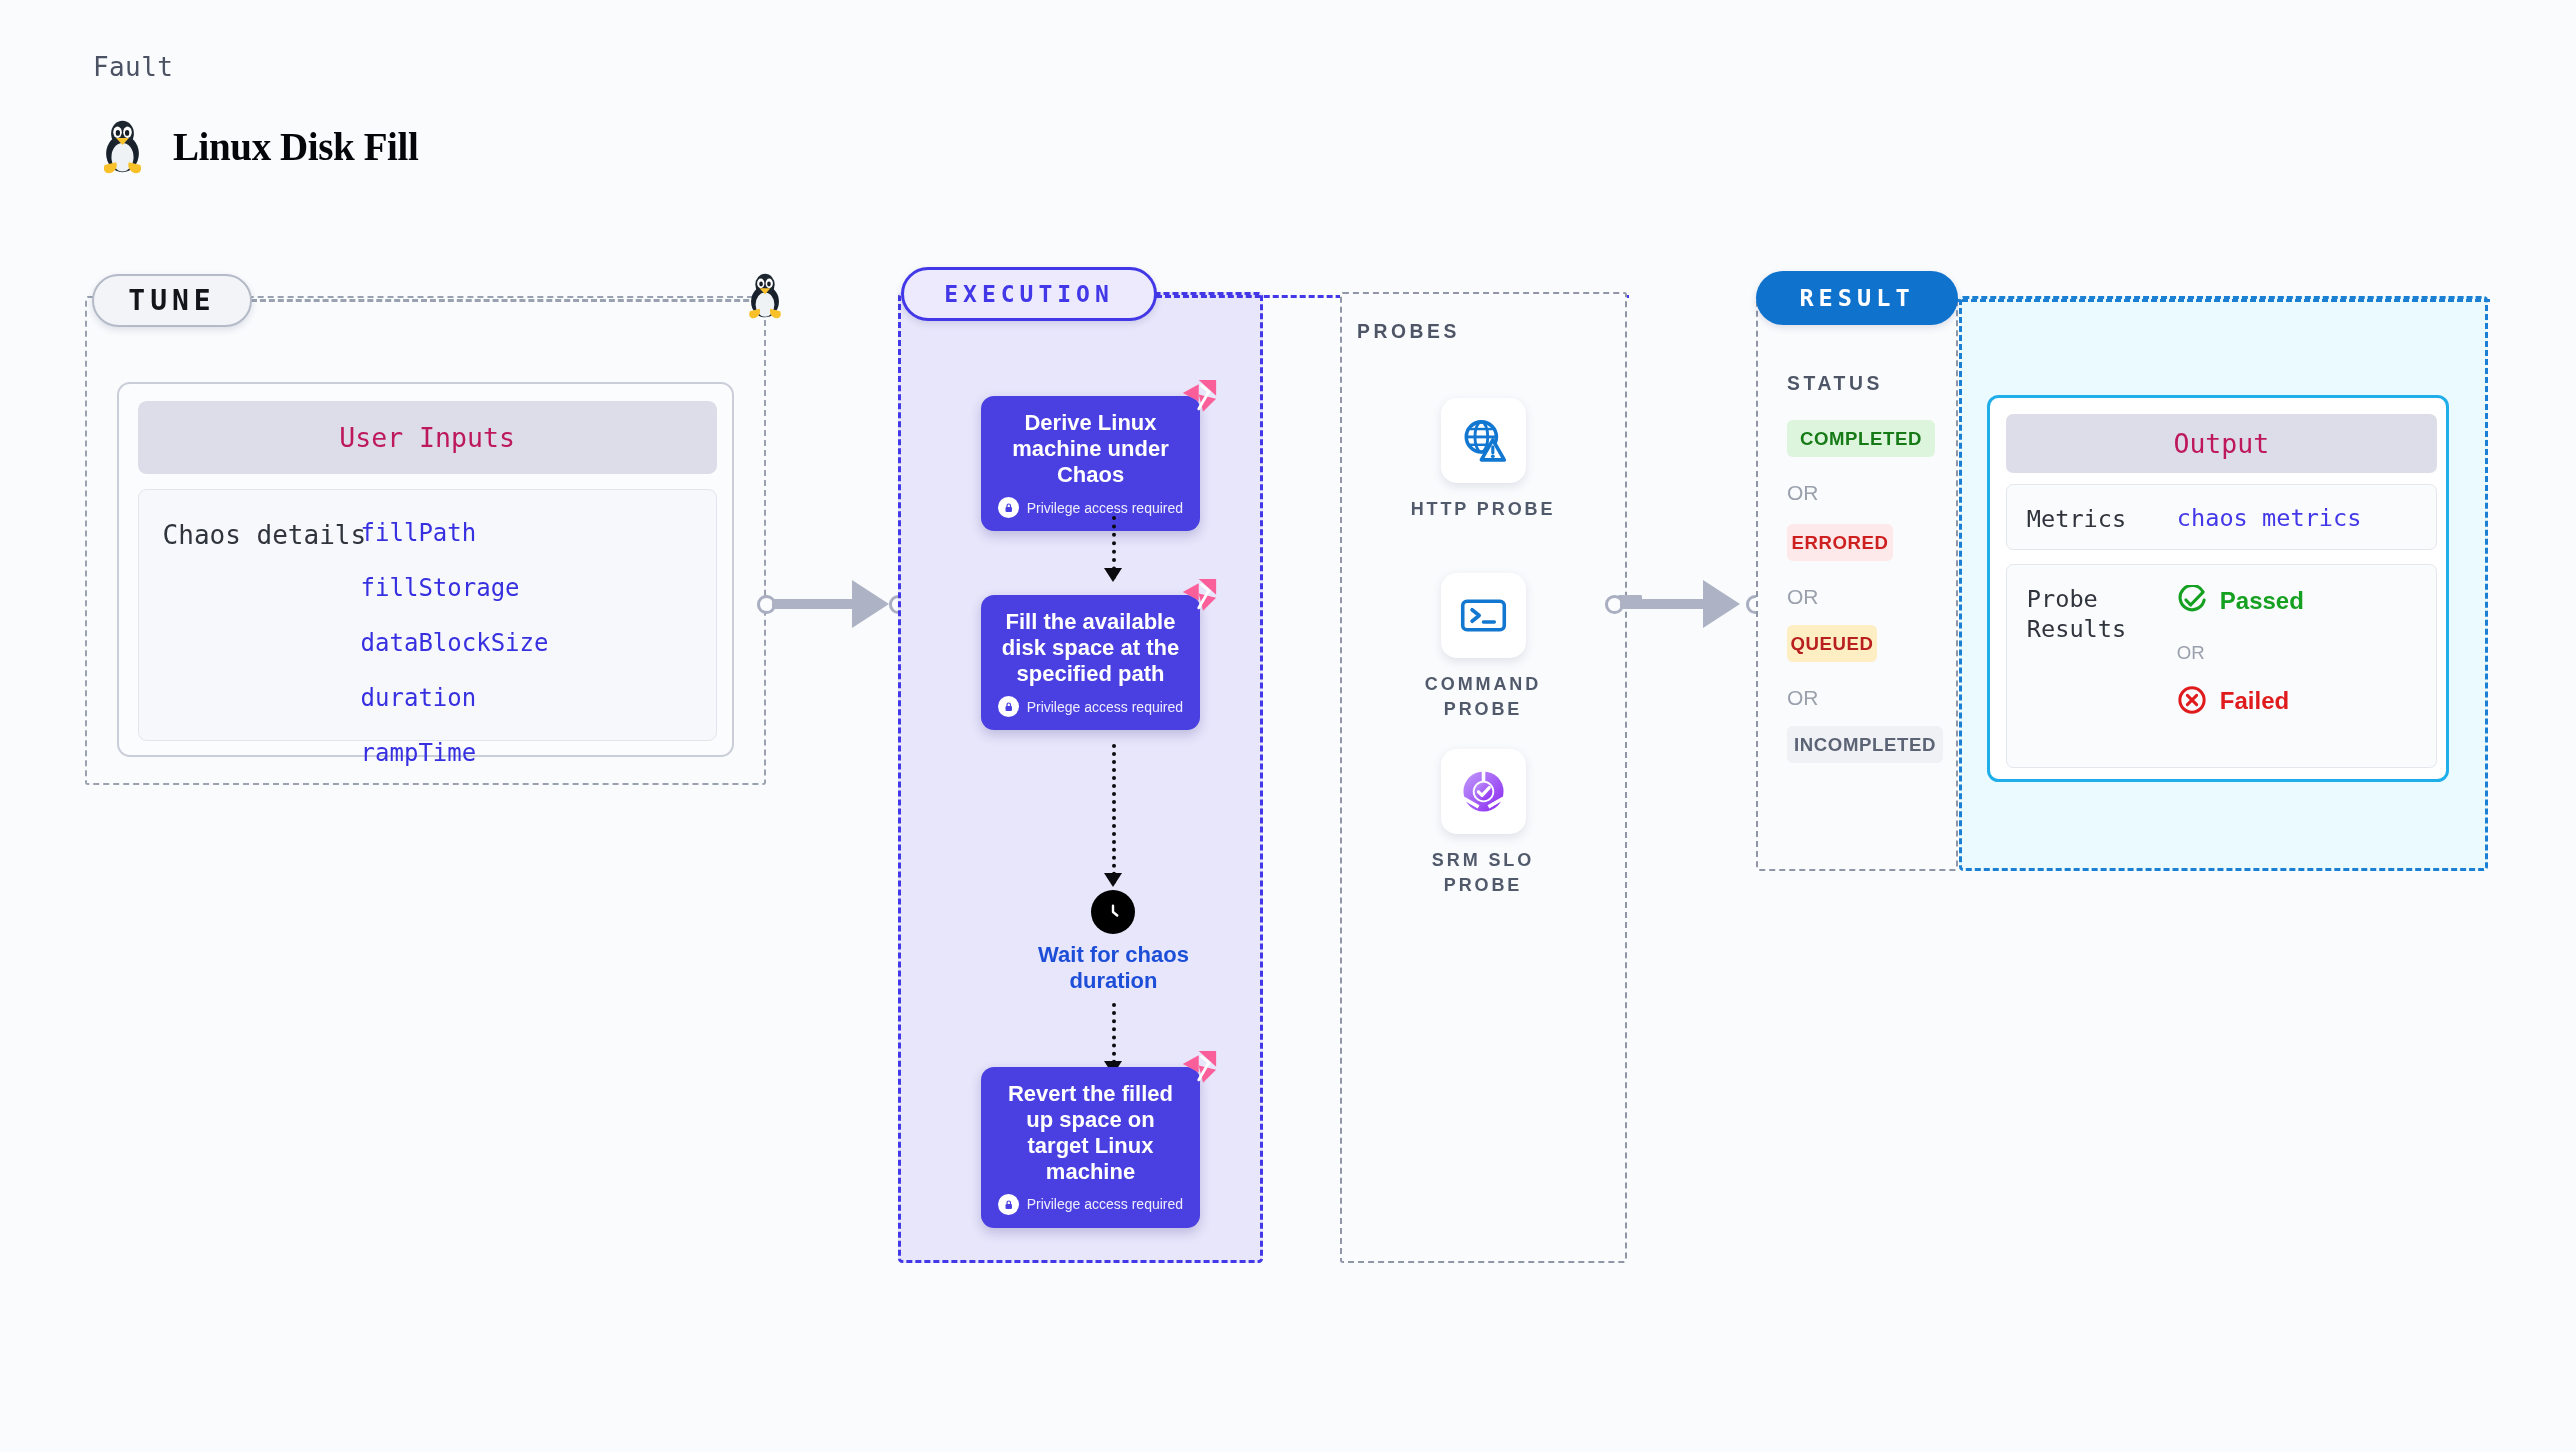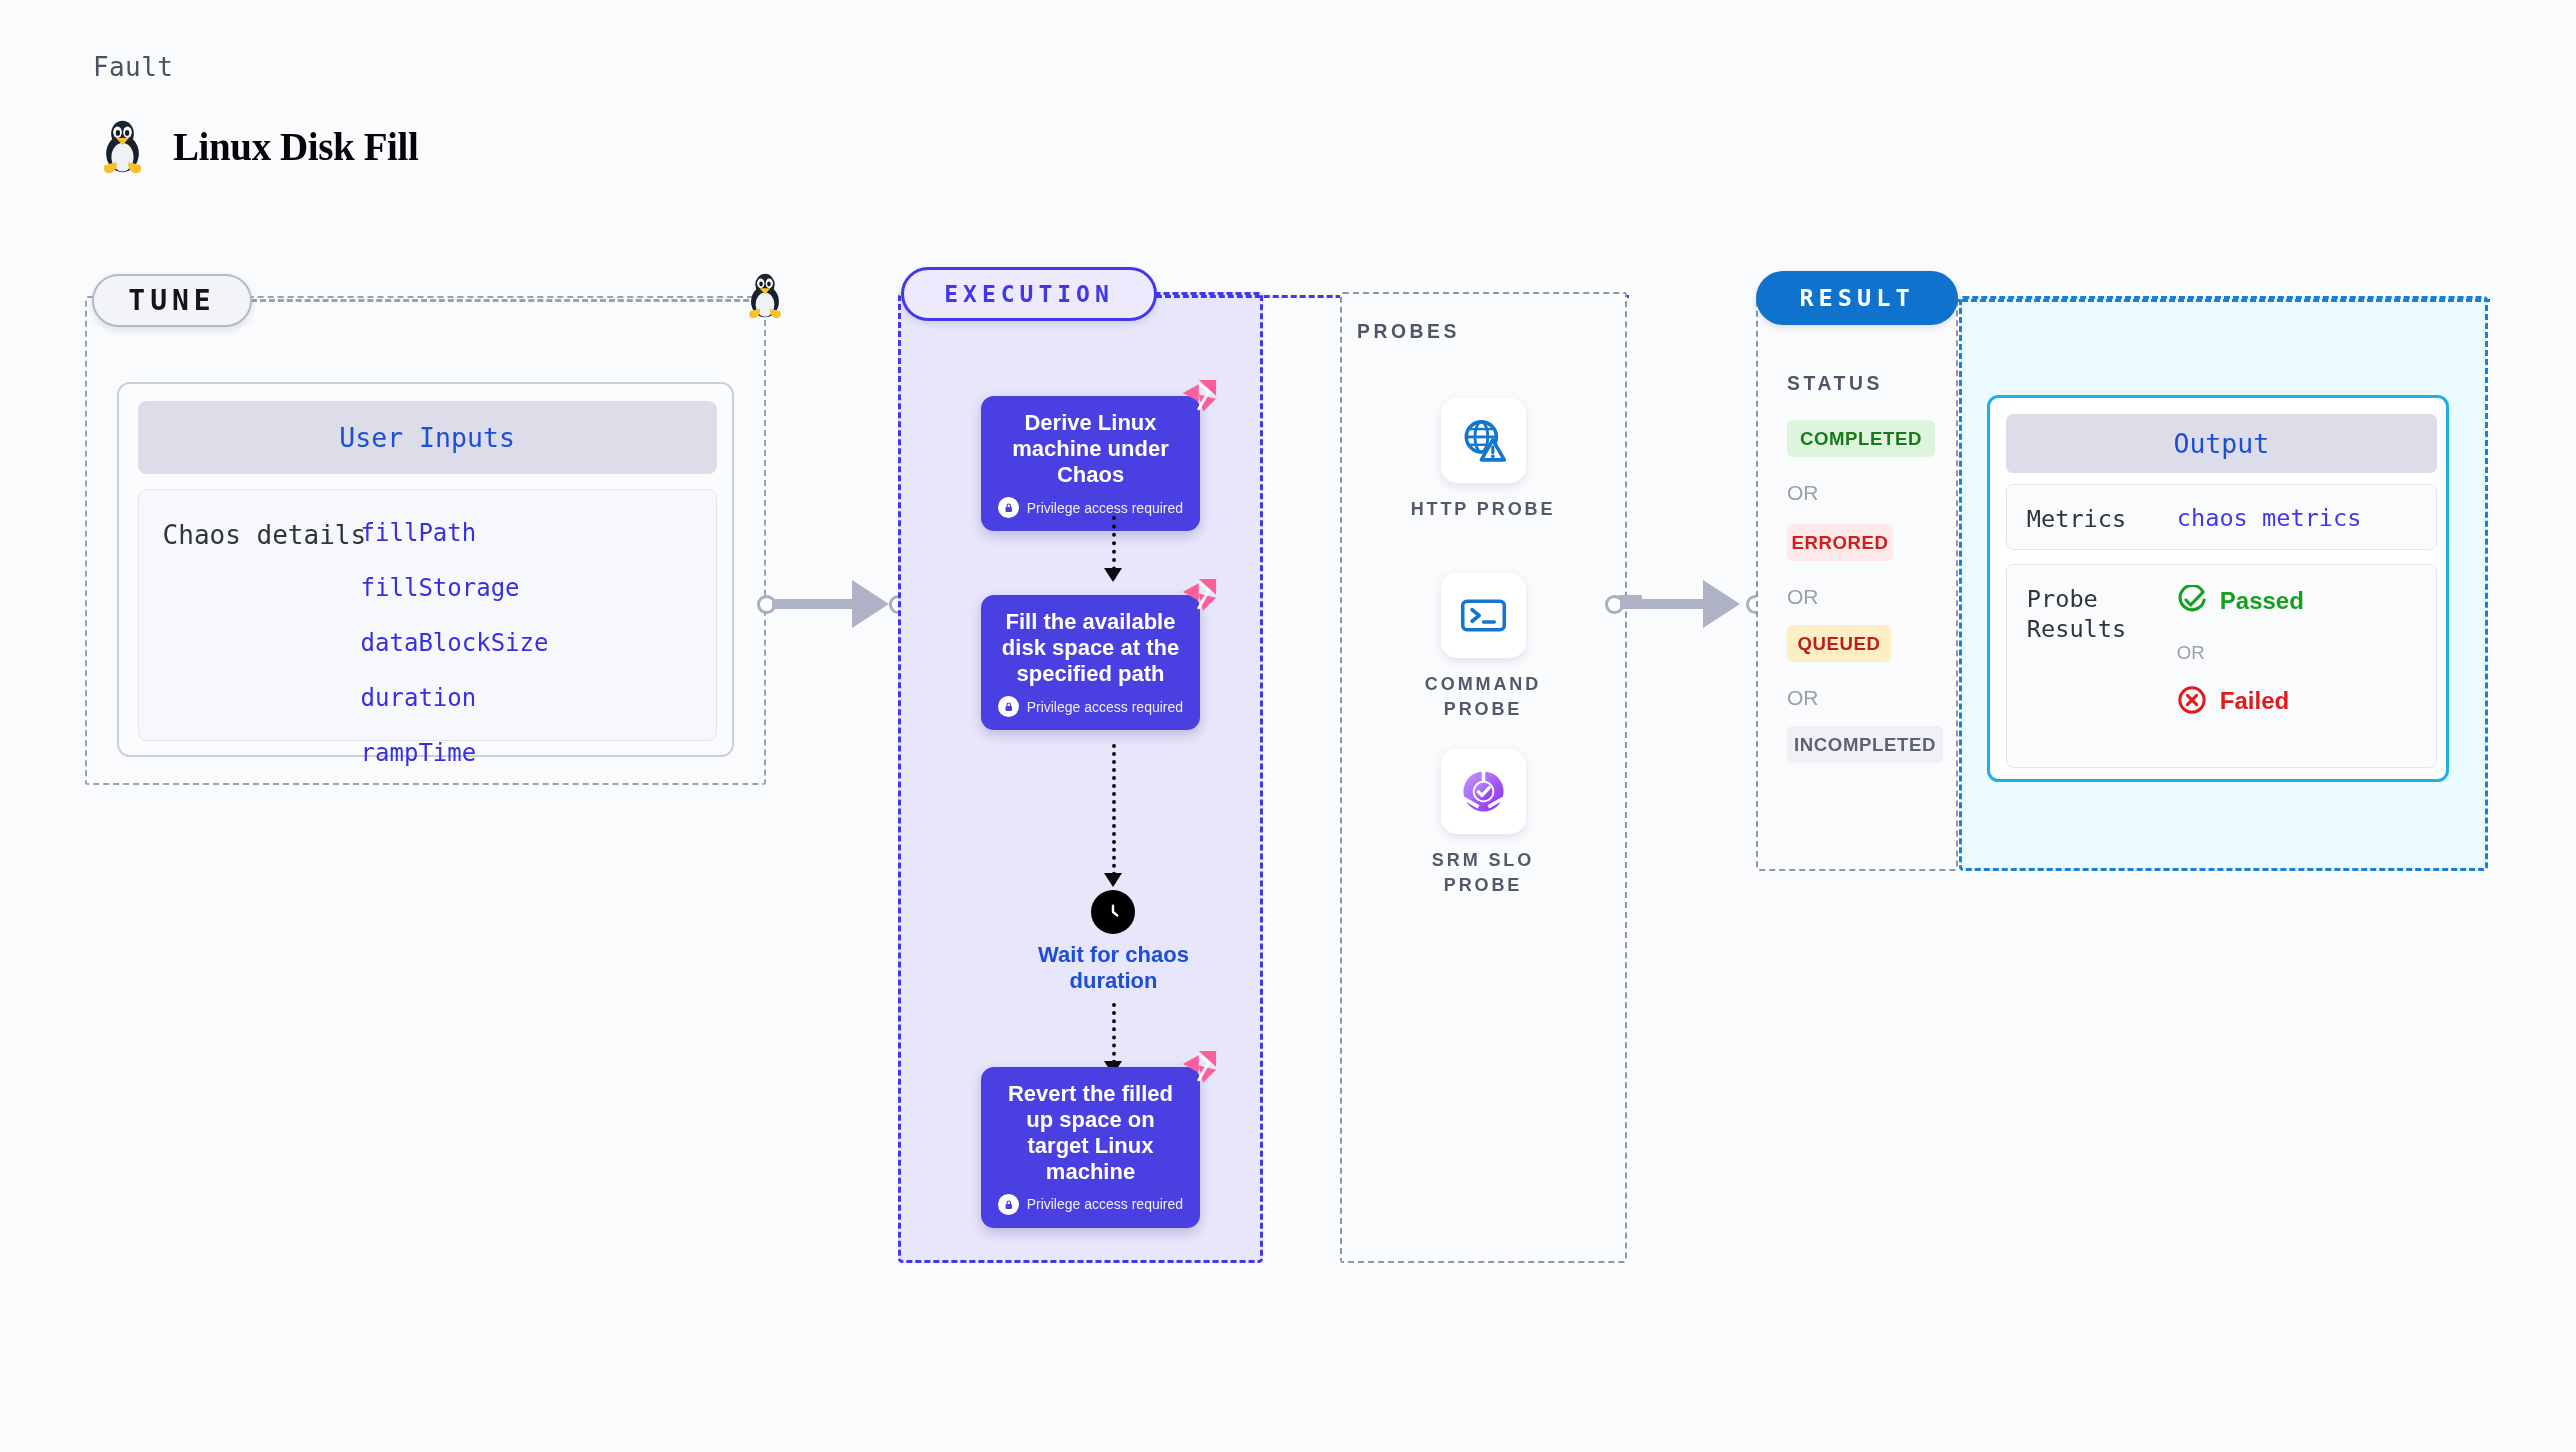--- a/index.html
+++ b/index.html
@@ -40,21 +40,21 @@
                 background: #f2f4f8; border: 2.9px solid #b4bac7; color: #13151b;
                 font-size: 28px; letter-spacing: 5px; }
   .panel {
     position: absolute; background: #fbfcfe; border: 2.1px solid #c9ced8;
     border-radius: 13px;
   }
   #userinputs-panel { left: 117px; top: 382px; width: 617px; height: 375px; }
   .panel-head {
     position: absolute; background: #dcdde8; border-radius: 8.6px;
     display: flex; align-items: center; justify-content: center;
-    font-family: "DejaVu Sans Mono", monospace; color: #1d4ed8;
+    font-family: "DejaVu Sans Mono", monospace; color: #be185d;
   }
   #ui-head { left: 18.6px; top: 17px; width: 579px; height: 73px; font-size: 26.5px; }
   #ui-body {
     position: absolute; left: 18.6px; top: 105px; width: 579px; height: 252px;
     background: #f7f8fb; border: 1.4px solid #e2e5ec; border-radius: 8.6px;
   }
   .kv-key {
     position: absolute; left: 24px; top: 30px;
     font-family: "DejaVu Sans Mono", monospace; font-size: 26px; color: #2f343d;
   }
@@ -367,21 +367,21 @@
   <div id="result-out-box" class="dashed-box"></div>
   <div class="res-dash-line" style="left:1953px; top:299px; width:537px;"></div>
   <div class="sec-badge" id="result-badge">RESULT</div>
 
   <div id="status-label">STATUS</div>
 
   <div class="pill" style="left:1787px; top:420px; width:148px; height:37px; background:#ddf5dd; color:#167a17;">COMPLETED</div>
   <div class="or-text" style="left:1787px; top:481px;">OR</div>
   <div class="pill" style="left:1787px; top:524px; width:106px; height:37px; background:#fde9e9; color:#cf2020;">ERRORED</div>
   <div class="or-text" style="left:1787px; top:585px;">OR</div>
-  <div class="pill" style="left:1787px; top:625px; width:104px; height:37px; background:#fdeec4; color:#b91f1f;">QUEUED</div>
+  <div class="pill" style="left:1787px; top:625px; width:90px; height:37px; background:#fdeec4; color:#b91f1f;">QUEUED</div>
   <div class="or-text" style="left:1787px; top:686px;">OR</div>
   <div class="pill" style="left:1787px; top:726px; width:156px; height:37px; background:#eff1f5; color:#5c6375;">INCOMPLETED</div>
 
   <div id="output-card">
     <div class="panel-head" id="out-head">Output</div>
 
     <div class="out-row" id="out-metrics">
       <div class="out-key">Metrics</div>
       <div class="out-val-link">chaos metrics</div>
     </div>

